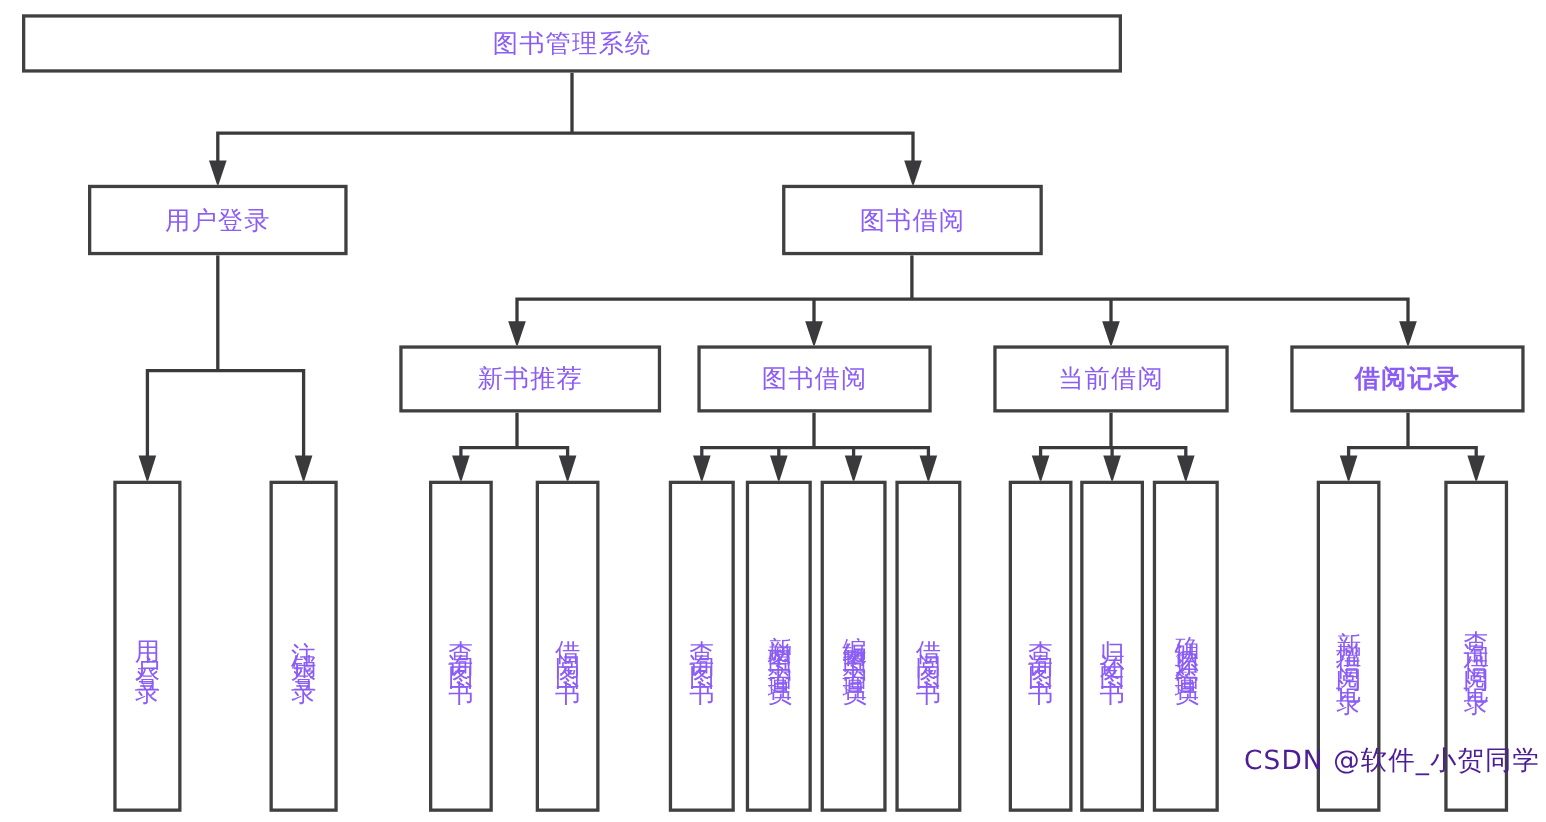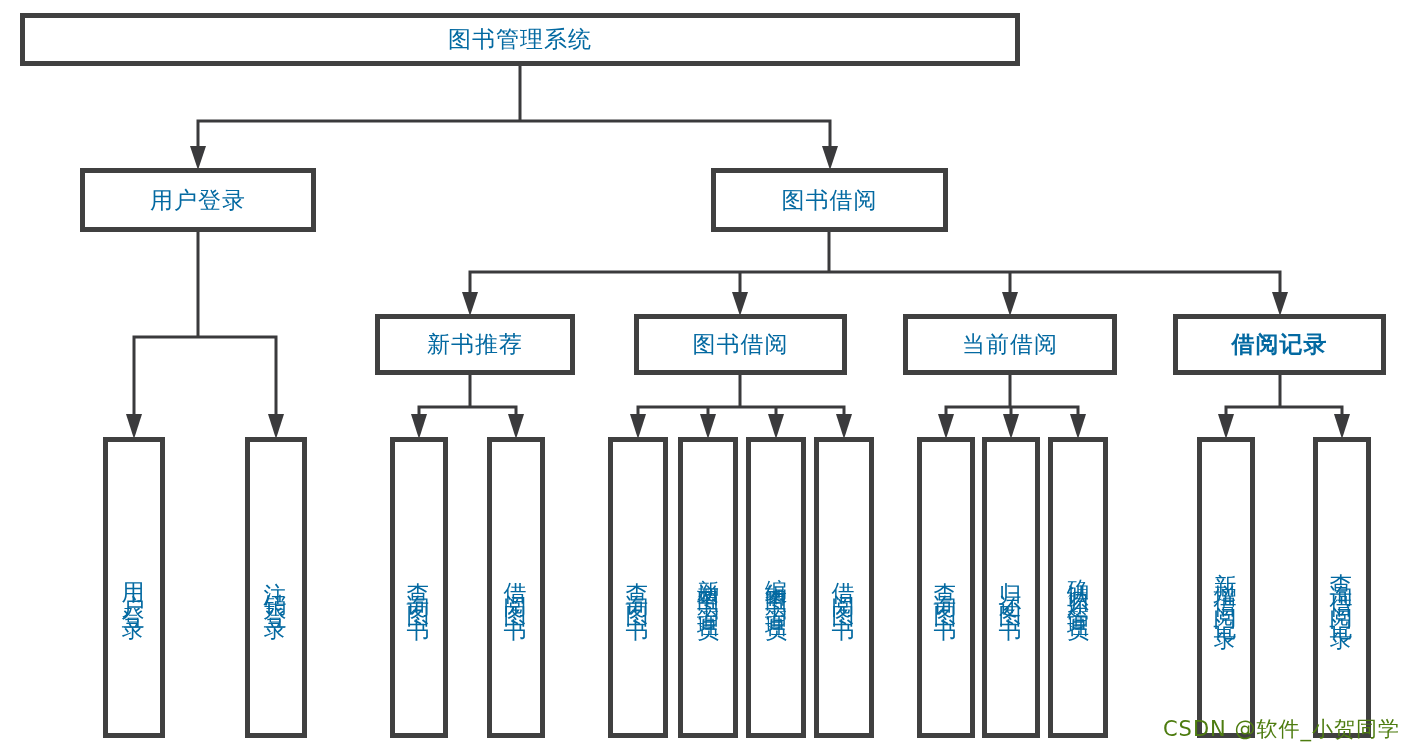--- a/index.html
+++ b/index.html
@@ -8,41 +8,41 @@
     width:1405px;height:747px;
     background:#ffffff;
     font-family:"DejaVu Sans","Liberation Sans",sans-serif;
     overflow:hidden;
   }
   #connectors{position:absolute;left:0;top:0;z-index:1;}
   .box{
     position:absolute;
     box-sizing:border-box;
     background:#ffffff;
-    border:5px solid #404040;
+    border:3px solid #404040;
     display:flex;align-items:center;justify-content:center;
-    color:#0369a1;
+    color:#8b5cf6;
     z-index:2;
   }
   .hlabel{font-size:23px;letter-spacing:1px;white-space:nowrap;}
   .vlabel{
     writing-mode:vertical-rl;
     text-orientation:mixed;
     font-size:23px;
     letter-spacing:12px;
     white-space:nowrap;
   }
   .vlabel.mid{letter-spacing:11px;}
   .vlabel.long{letter-spacing:6px;font-size:22px;}
 
   
   .pos-root{left:20px;top:13px;width:1000px;height:53px;}
   .pos-l1-user{left:80px;top:168px;width:236px;height:64px;}
   .pos-l1-mgmt{left:711px;top:168px;width:237px;height:64px;}
-  .pos-l2-new{left:363px;top:314px;width:200px;height:61px;margin-left:12px;}
+  .pos-l2-new{left:363px;top:314px;width:238px;height:61px;}
   .pos-l2-borrow{left:634px;top:314px;width:213px;height:61px;}
   .pos-l2-current{left:903px;top:314px;width:214px;height:61px;}
   .pos-l2-records{left:1173px;top:314px;width:213px;height:61px;font-weight:bold;}
 
   .leaf{top:437px;height:301px;}
   .pos-leaf-0{left:103px;width:62px;}
   .pos-leaf-1{left:245px;width:62px;}
   .pos-leaf-2{left:390px;width:58px;}
   .pos-leaf-3{left:487px;width:58px;}
   .pos-leaf-4{left:608px;width:60px;}
@@ -50,23 +50,23 @@
   .pos-leaf-6{left:746px;width:60px;}
   .pos-leaf-7{left:814px;width:60px;}
   .pos-leaf-8{left:917px;width:58px;}
   .pos-leaf-9{left:982px;width:58px;}
   .pos-leaf-10{left:1048px;width:60px;}
   .pos-leaf-11{left:1197px;width:58px;}
   .pos-leaf-12{left:1313px;width:58px;}
 
   #watermark{
     position:absolute;
-    right:5px;top:715px;
-    font-size:21px;
-    color:#4d7c0f;
+    right:5px;top:675px;
+    font-size:24px;
+    color:#4c1d95;
     letter-spacing:1px;
     z-index:5;
     white-space:nowrap;
   }
 </style>
 </head>
 <body>
 
 <div id="stage">
 

